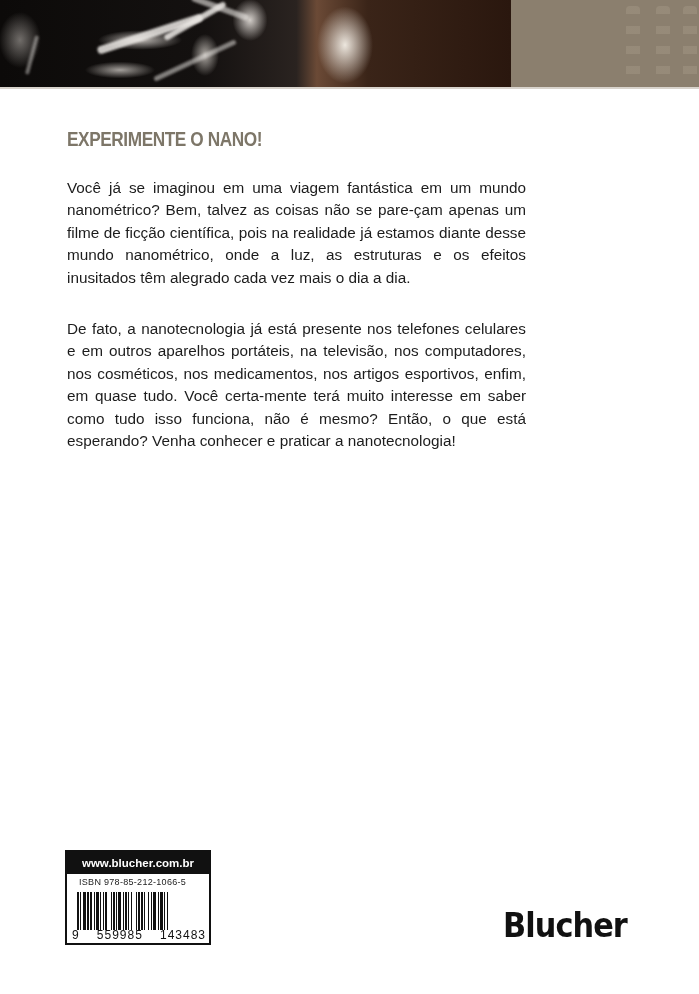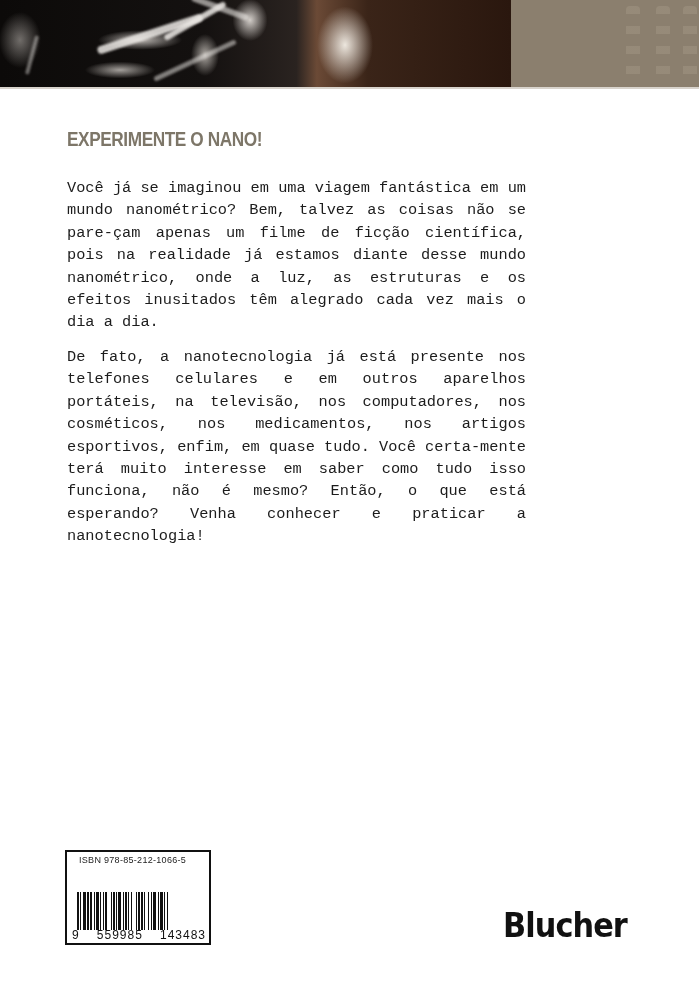--- a/index.html
+++ b/index.html
@@ -35,25 +35,25 @@
     .band-divider { position: absolute; left: 0; top: 87px; width: 699px; height: 2px; background: #d8d3cc; }
 
     .title {
       position: absolute; left: 67px; top: 127px;
       font-family: "Liberation Sans", sans-serif; font-weight: bold;
       font-size: 21px; color: #7d7668; letter-spacing: -0.5px;
       transform: scaleX(0.82); transform-origin: left top;
     }
     .para {
       position: absolute; left: 67px; width: 459px;
-      font-family: Liberation Mono, monospace; font-size: 15.3px; line-height: 22.4px;
+      font-family: Liberation Sans, sans-serif; font-size: 15.3px; line-height: 22.4px;
       text-align: justify; color: #1c1c1c; margin: 0;
     }
     .para.p1 { top: 177px; }
-    .para.p2 { top: 346px; }
+    .para.p2 { top: 318px; }
 
     .barcode-box {
       position: absolute; left: 65px; top: 850px; width: 146px; height: 95px;
       border: 2px solid #111; background: #fff; box-sizing: border-box;
     }
     .barcode-url {
       background: #111; color: #fff; height: 22px; line-height: 22px; text-align: center;
       font-family: "Liberation Sans", sans-serif; font-weight: bold; font-size: 11.5px;
     }
     .isbn {
@@ -92,20 +92,21 @@
   </div>
 </div>
 <div class="band-divider"></div>
 
 <h1 class="title" style="margin:0;">EXPERIMENTE O NANO!</h1>
 
 <p class="para p1">Você já se imaginou em uma viagem fantástica em um mundo nanométrico? Bem, talvez as coisas não se pare-çam apenas um filme de ficção científica, pois na realidade já estamos diante desse mundo nanométrico, onde a luz, as estruturas e os efeitos inusitados têm alegrado cada vez mais o dia a dia.</p>
 <p class="para p2">De fato, a nanotecnologia já está presente nos telefones celulares e em outros aparelhos portáteis, na televisão, nos computadores, nos cosméticos, nos medicamentos, nos artigos esportivos, enfim, em quase tudo. Você certa-mente terá muito interesse em saber como tudo isso funciona, não é mesmo? Então, o que está esperando? Venha conhecer e praticar a nanotecnologia!</p>
 
 <div class="barcode-box">
+  <div class="barcode-url">www.blucher.com.br</div>
   <div class="isbn">ISBN  978-85-212-1066-5</div>
   <div class="bars" id="bars">
       <span style="width: 2.1px; background: rgb(17, 17, 17);"></span>
       <span style="width: 1.05px; background: transparent;"></span>
       <span style="width: 1.05px; background: rgb(17, 17, 17);"></span>
       <span style="width: 2.1px; background: transparent;"></span>
       <span style="width: 3.15px; background: rgb(17, 17, 17);"></span>
       <span style="width: 1.05px; background: transparent;"></span>
       <span style="width: 1.05px; background: rgb(17, 17, 17);"></span>
       <span style="width: 1.05px; background: transparent;"></span>

